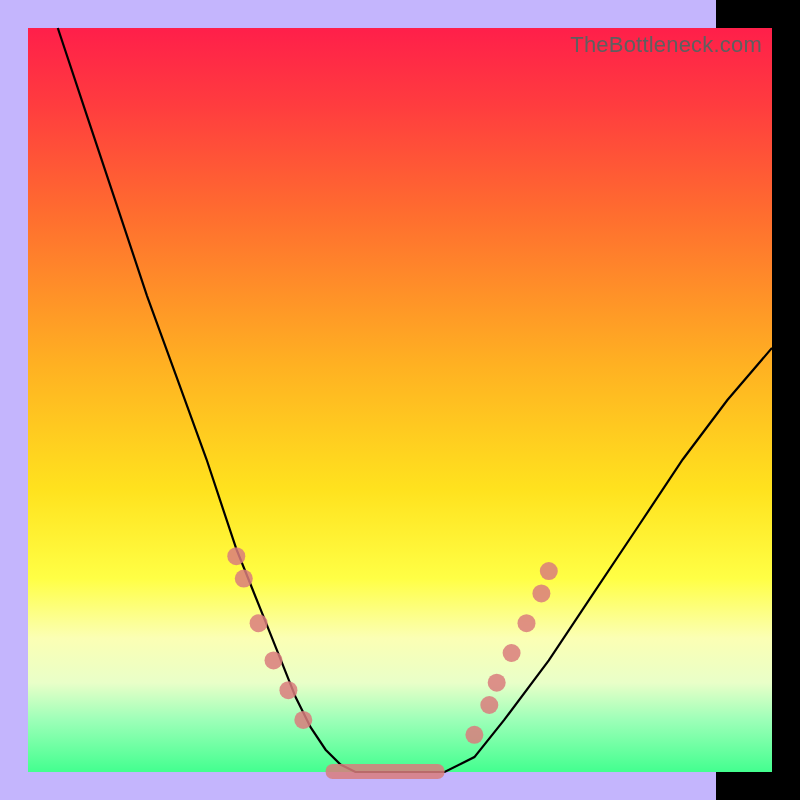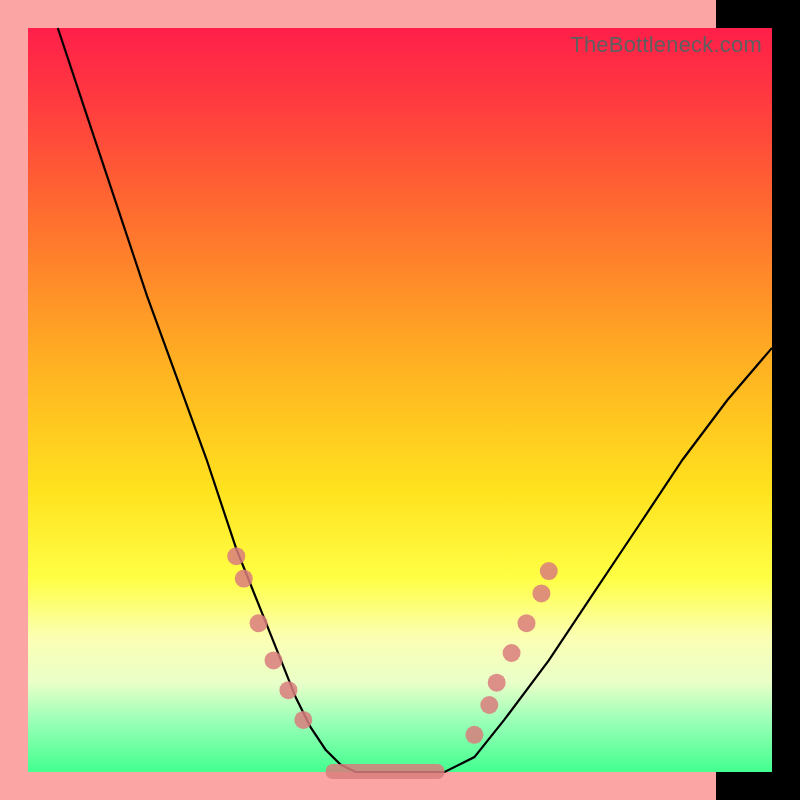--- a/index.html
+++ b/index.html
@@ -8,21 +8,21 @@
     width: 800px;
     height: 800px;
     overflow: hidden;
     background: #000;
     font-family: Arial, Helvetica, sans-serif;
   }
   .frame {
     position: relative;
     width: 716px;
     height: 800px;
-    background: #fca5a5;
+    background: #c4b5fd;
   }
   .plot-area {
     position: absolute;
     left: 28px;
     top: 28px;
     width: 744px;
     height: 744px;
     background: linear-gradient(
       to bottom,
       #ff1f4a 0%,

